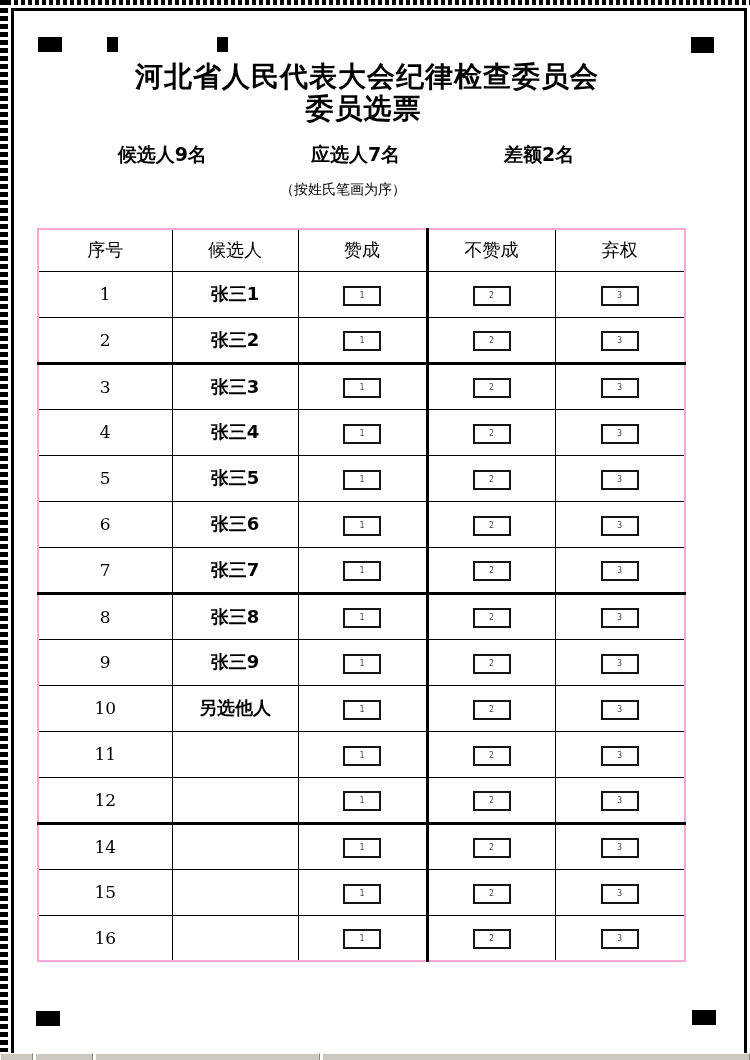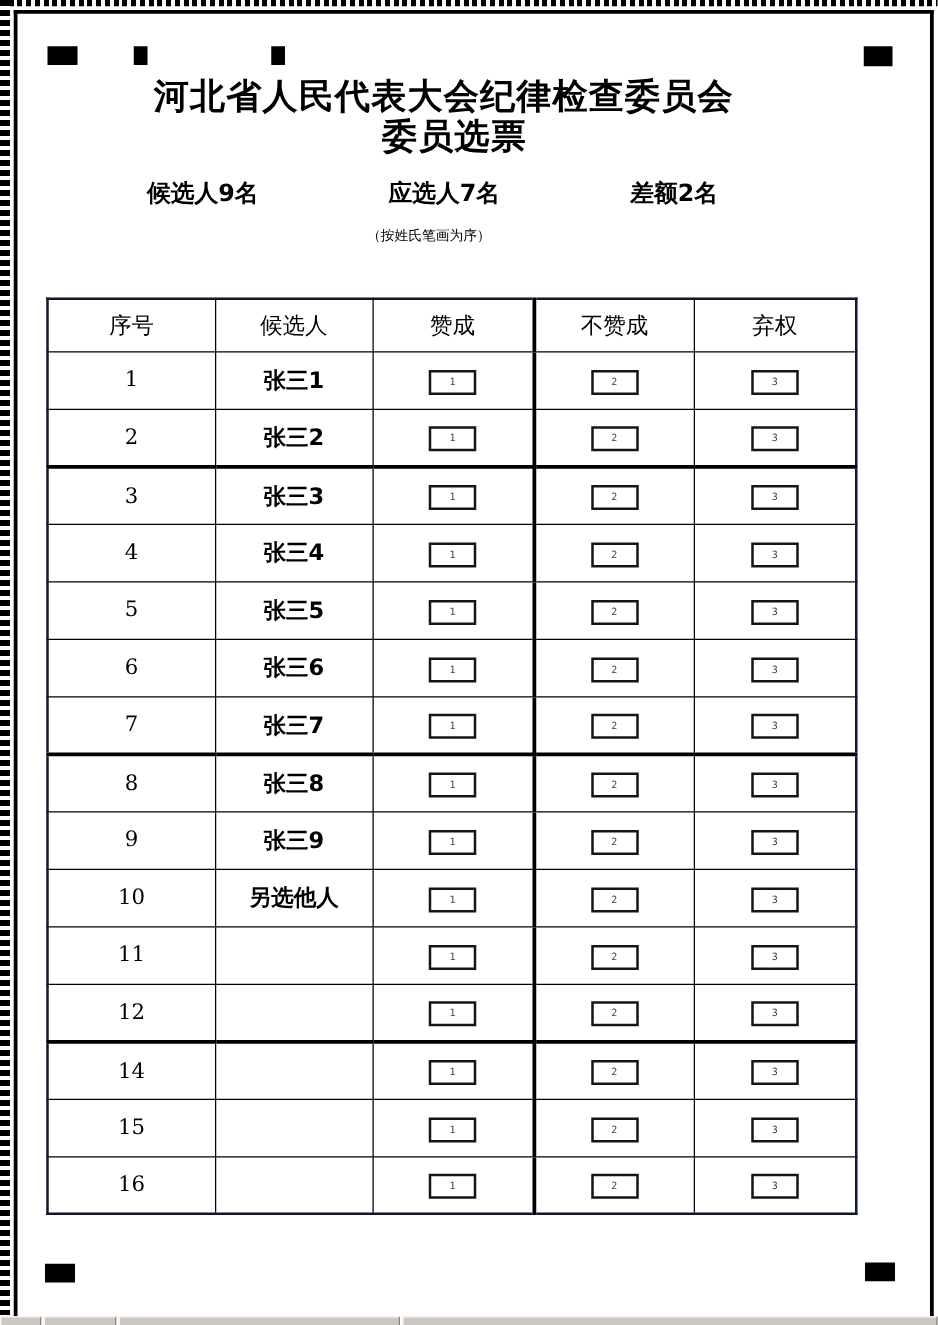--- a/index.html
+++ b/index.html
@@ -31,36 +31,36 @@
   .m-t1  { left:107px; top:37px;  width:11px; height:15px; }
   .m-t2  { left:217px; top:37px;  width:11px; height:15px; }
   .m-tr  { left:691px; top:37px;  width:23px; height:16px; }
   .m-bl  { left:36px;  top:1011px; width:24px; height:15px; }
   .m-br  { left:692px; top:1010px; width:24px; height:15px; }
 
   .title1, .title2 {
     position:absolute; left:0; width:710px; text-align:center;
     font-size:28px; font-weight:bold; letter-spacing:1px;
   }
-  .title1 { top:58px; }
+  .title1 { top:58px;margin-left:12px; }
   .title2 { top:90px;padding-left:17px; }
   .info-row {
     position:absolute; top:142px; left:0; width:692px;
     display:flex; justify-content:center; gap:104px;
     font-size:19px; font-weight:bold;
   }
   .note {
     position:absolute; top:181px; left:0; width:686px; text-align:center;
-    font-size:11px;
+    font-size:14px;
   }
 
   table.ballot {
-    position:absolute; left:37px; top:238px; width:647px;
+    position:absolute; left:37px; top:228px; width:647px;
     border-collapse:collapse; table-layout:fixed; background:#fff;
-    border:2px solid #0f172a;
+    border:2px solid #f9a8d4;
   }
   .ballot th, .ballot td {
     border:1.5px solid #000;
     text-align:center; vertical-align:middle;
     overflow:hidden; white-space:nowrap;
   }
   .ballot th { height:42px; font-size:18px; font-weight:normal; }
   .ballot td { height:46px; }
   .ballot th:nth-child(3), .ballot td:nth-child(3) { border-right:3px solid #000;margin-left:25px; }
   tr.group-end td { border-bottom:3px solid #000; }

